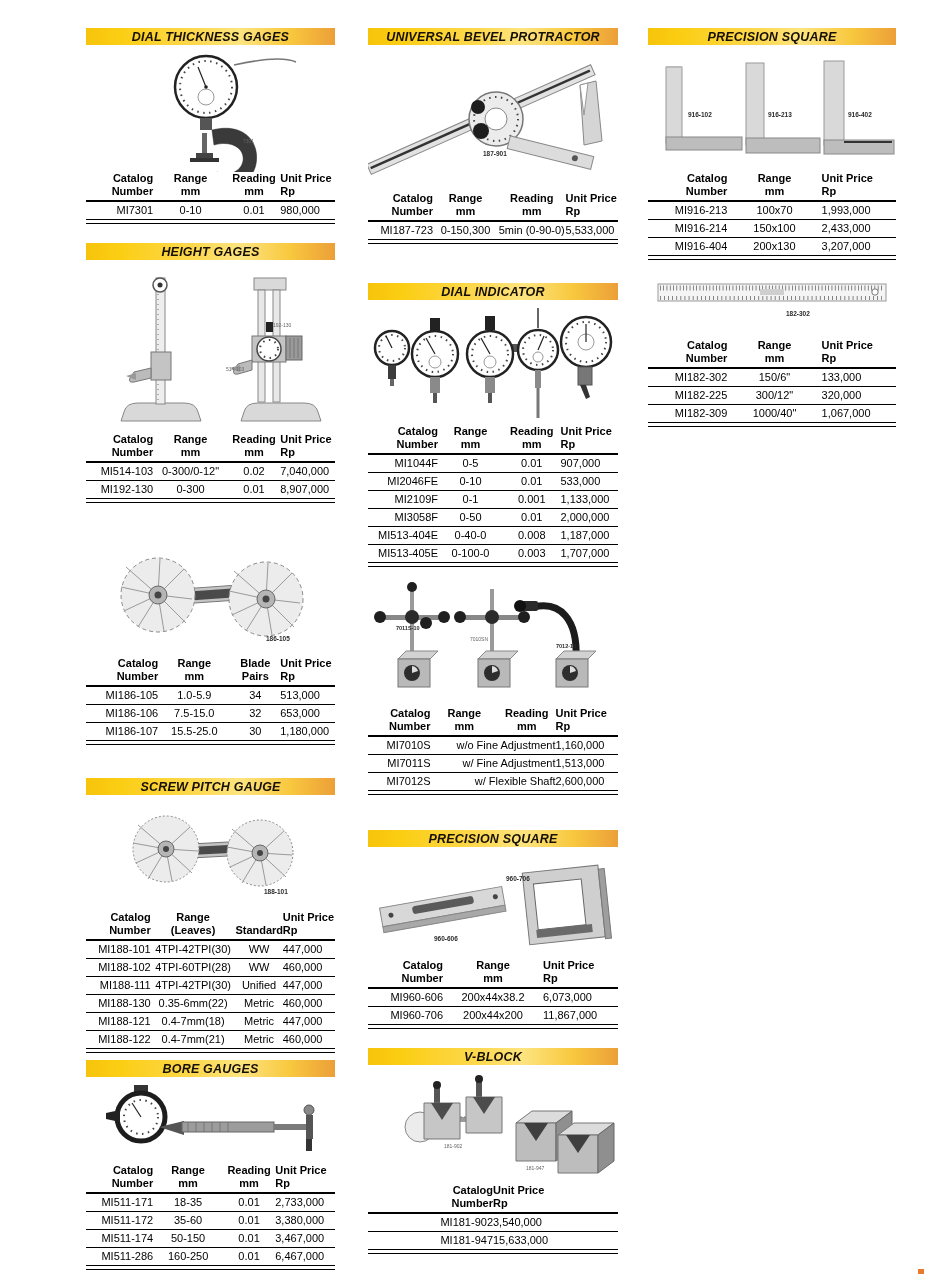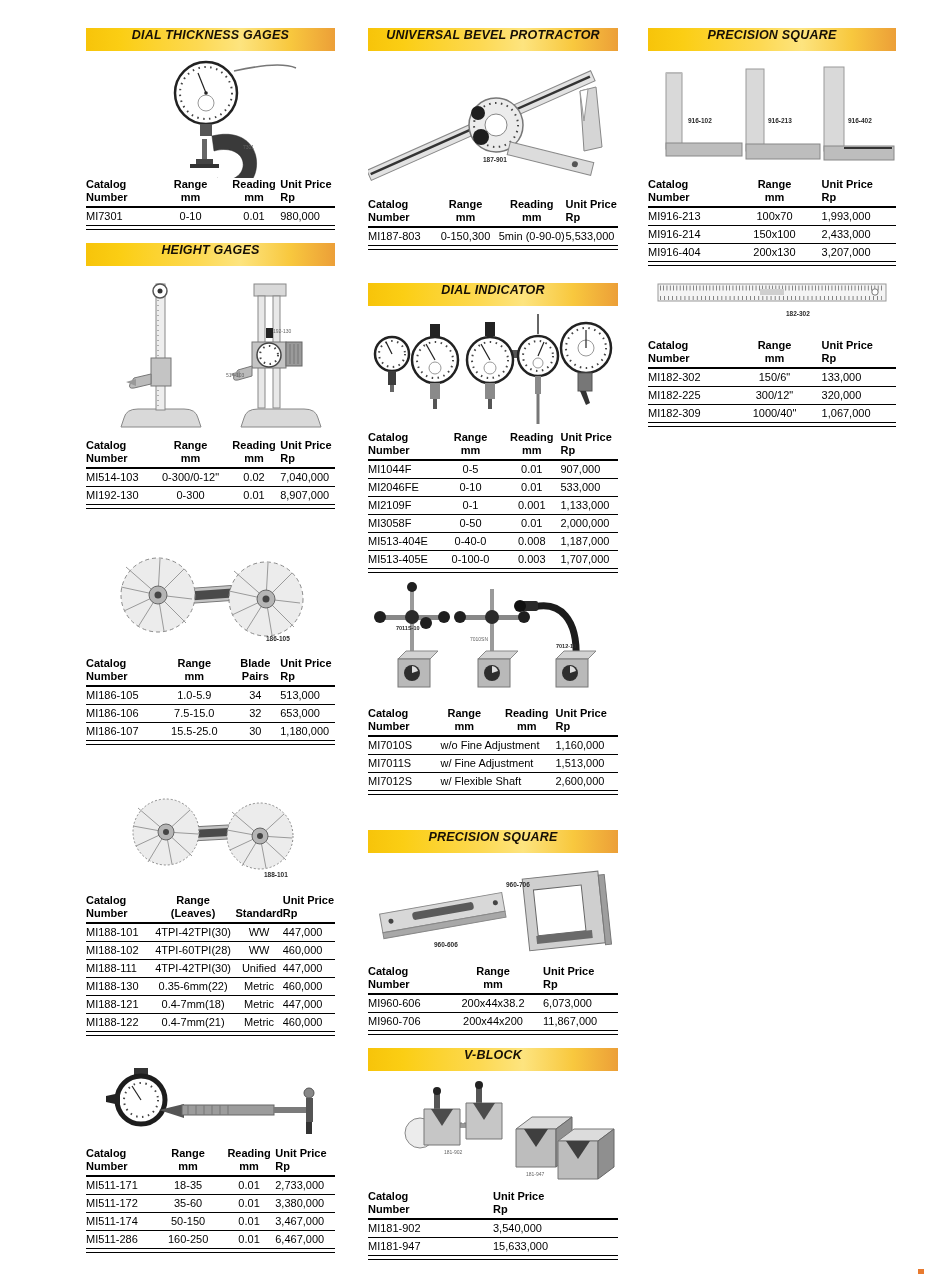--- a/index.html
+++ b/index.html
@@ -1,31 +1,31 @@
 <!DOCTYPE html>
 <html><head>
 <meta charset="utf-8">
 <style>
   html,body{margin:0;padding:0;background:#fff;}
   .page{position:relative;width:925px;height:1276px;background:#fff;overflow:hidden;
         font-family:"Liberation Sans",sans-serif;color:#000;}
   .section{position:absolute;}
-  .banner{height:23px;display:flex;align-items:flex-start;justify-content:center;
+  .banner{height:17px;display:flex;align-items:center;justify-content:center;
           background:linear-gradient(90deg,#f7c40a 0%,#fbce14 14%,#fdd952 45%,#fde47f 62%,#f8c83e 82%,#ec9f38 100%);}
   .banner span{font-style:italic;font-weight:700;font-size:12.5px;letter-spacing:.2px;color:#171006;}
   .fig{position:relative;width:100%;}
   .fig svg{display:block;width:100%;height:100%;}
   .figlabel{position:absolute;font-size:6.5px;font-weight:700;color:#2a2a2a;white-space:nowrap;}
   .figlabel.tiny{font-size:5px;font-weight:400;color:#666;}
   table{width:100%;border-collapse:collapse;table-layout:fixed;}
   th{font-size:11px;font-weight:700;border-bottom:2px solid #000;padding:0 0 2px 0;line-height:13px;vertical-align:bottom;}
   td{font-size:11px;border-bottom:1px solid #000;padding:2px 0 2px 0;line-height:13px;
      white-space:nowrap;overflow:hidden;}
   tr.endrule td{border-bottom:1px solid #000;padding:0;height:3px;font-size:1px;line-height:1px;}
-  .al{text-align:left}.ac{text-align:center}.ar{text-align:left}
+  .al{text-align:right}.ac{text-align:center}.ar{text-align:left}
   td.merged{padding-left:10px;}
   .corner-mark{position:absolute;right:1px;bottom:2px;width:6px;height:5px;background:#e87a2f;}
   
   .dial{fill:#fff;stroke:#222;stroke-width:2.5;}
   .ticks{fill:none;stroke:#444;stroke-width:2;stroke-dasharray:1.5 4.5;}
   .needle{stroke:#222;stroke-width:1.2;}
   .metal{fill:#d9d9d9;stroke:#888;stroke-width:1;}
   .metal2{fill:#c4c4c4;stroke:#777;stroke-width:1;}
   .darkpart{fill:#3a3a3a;stroke:#222;stroke-width:.5;}
 </style>
@@ -209,20 +209,23 @@
             <td class="ar">1,180,000</td>
           </tr>
           <tr class="endrule">
             <td colspan="4"></td>
           </tr>
         </tbody>
       </table>
   </div>
 
   <div class="section" style="left:86px;top:778px;width:249px">
+    <div class="banner">
+      <span>SCREW PITCH GAUGE</span>
+      </div>
     <div class="fig" style="height:116px">
       <svg viewBox="0 0 249 116">
         <g transform="rotate(-3 124 56)">
           <rect x="68" y="48" width="116" height="14" class="metal2"></rect>
           <rect x="104" y="51" width="44" height="8" fill="#4a4a4a"></rect>
         </g>
         <g stroke="#8a8a8a" stroke-width="1" fill="#ececec">
           <circle cx="80" cy="54" r="33" stroke-dasharray="2 2"></circle>
           <circle cx="174" cy="58" r="33" stroke-dasharray="2 2"></circle>
         </g>
@@ -290,20 +293,23 @@
             <td class="ar">460,000</td>
           </tr>
           <tr class="endrule">
             <td colspan="4"></td>
           </tr>
         </tbody>
       </table>
   </div>
 
   <div class="section" style="left:86px;top:1060px;width:249px">
+    <div class="banner">
+      <span>BORE GAUGES</span>
+      </div>
     <div class="fig" style="height:87px">
       <svg viewBox="0 0 249 87">
         <rect x="48" y="8" width="14" height="8" fill="#333"></rect>
         <circle cx="55" cy="40" r="24" fill="#fff" stroke="#1d1d1d" stroke-width="5"></circle>
         <circle class="ticks" cx="55" cy="40" r="17" stroke-width="1.5"></circle>
         <line class="needle" x1="55" y1="40" x2="46" y2="26"></line>
         <path d="M20 36 l14 -3 v12 l-14 -3 z" fill="#222"></path>
         <path d="M73 50 L98 44 L98 58 z" fill="#555"></path>
         <rect x="96" y="45" width="92" height="10" fill="#9c9c9c" stroke="#666"></rect>
         <g stroke="#777" stroke-width="1">
@@ -401,21 +407,21 @@
         <thead>
           <tr>
             <th class="al">Catalog<br>Number</th>
             <th class="ac">Range<br>mm</th>
             <th class="ac">Reading<br>mm</th>
             <th class="ar">Unit Price<br>Rp</th>
           </tr>
         </thead>
         <tbody>
           <tr>
-            <td class="al">MI187-803</td>
+            <td class="al">MI187-723</td>
             <td class="ac">0-150,300</td>
             <td class="ac">5min (0-90-0)</td>
             <td class="ar">5,533,000</td>
           </tr>
           <tr class="endrule">
             <td colspan="4"></td>
           </tr>
         </tbody>
       </table>
   </div>

